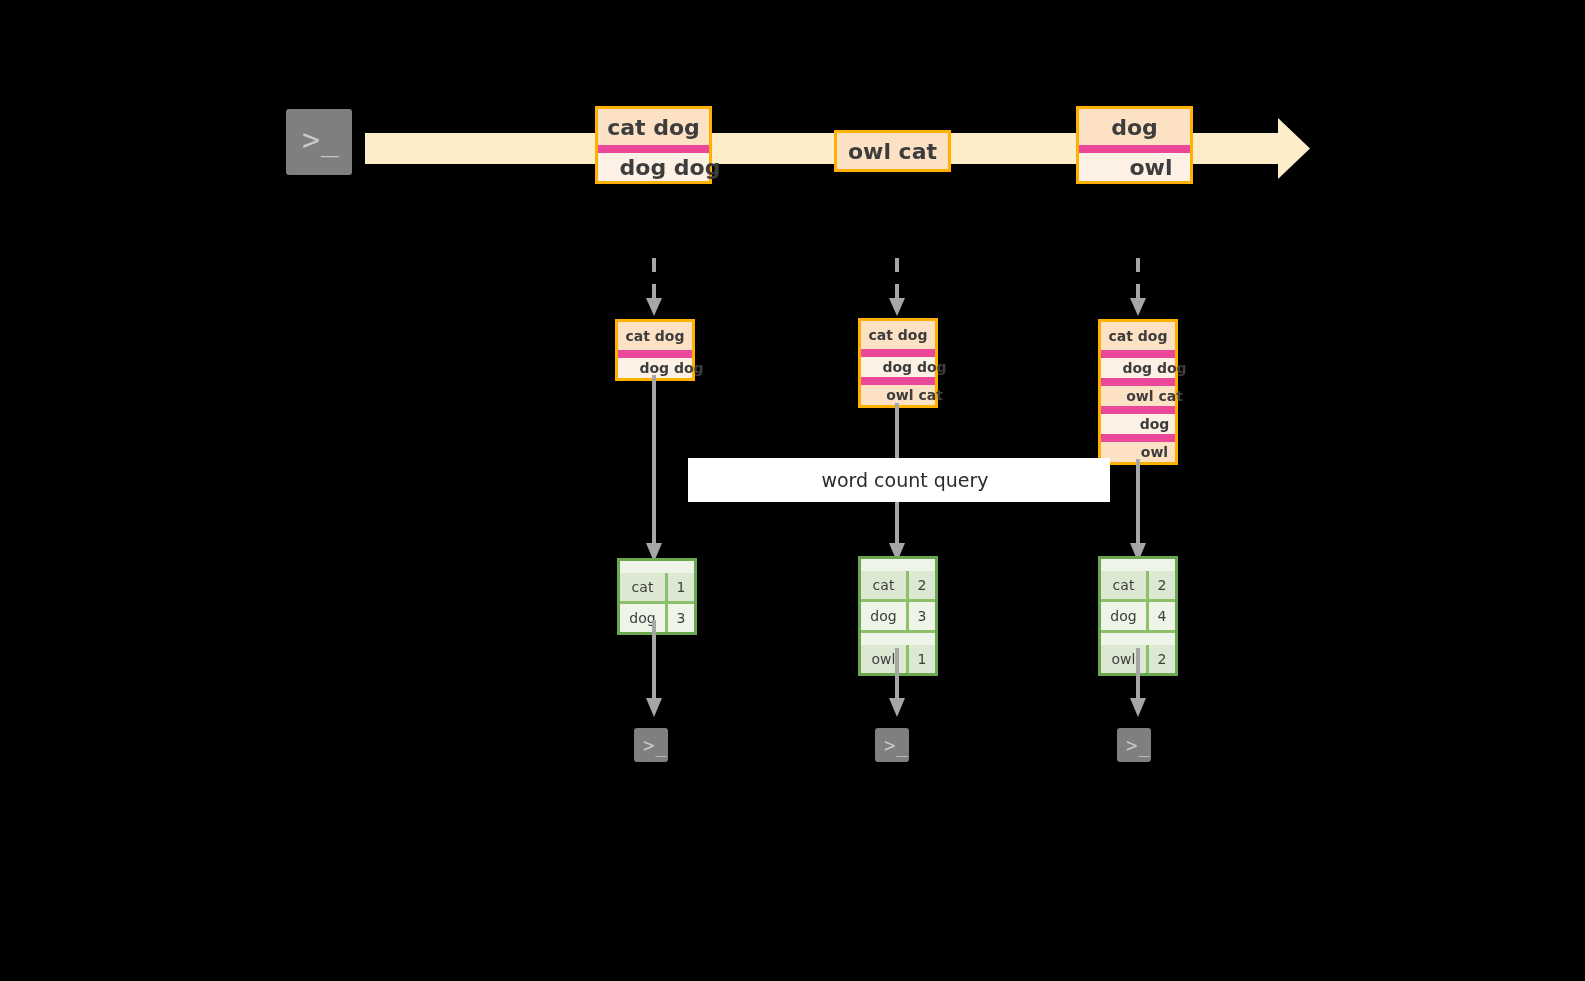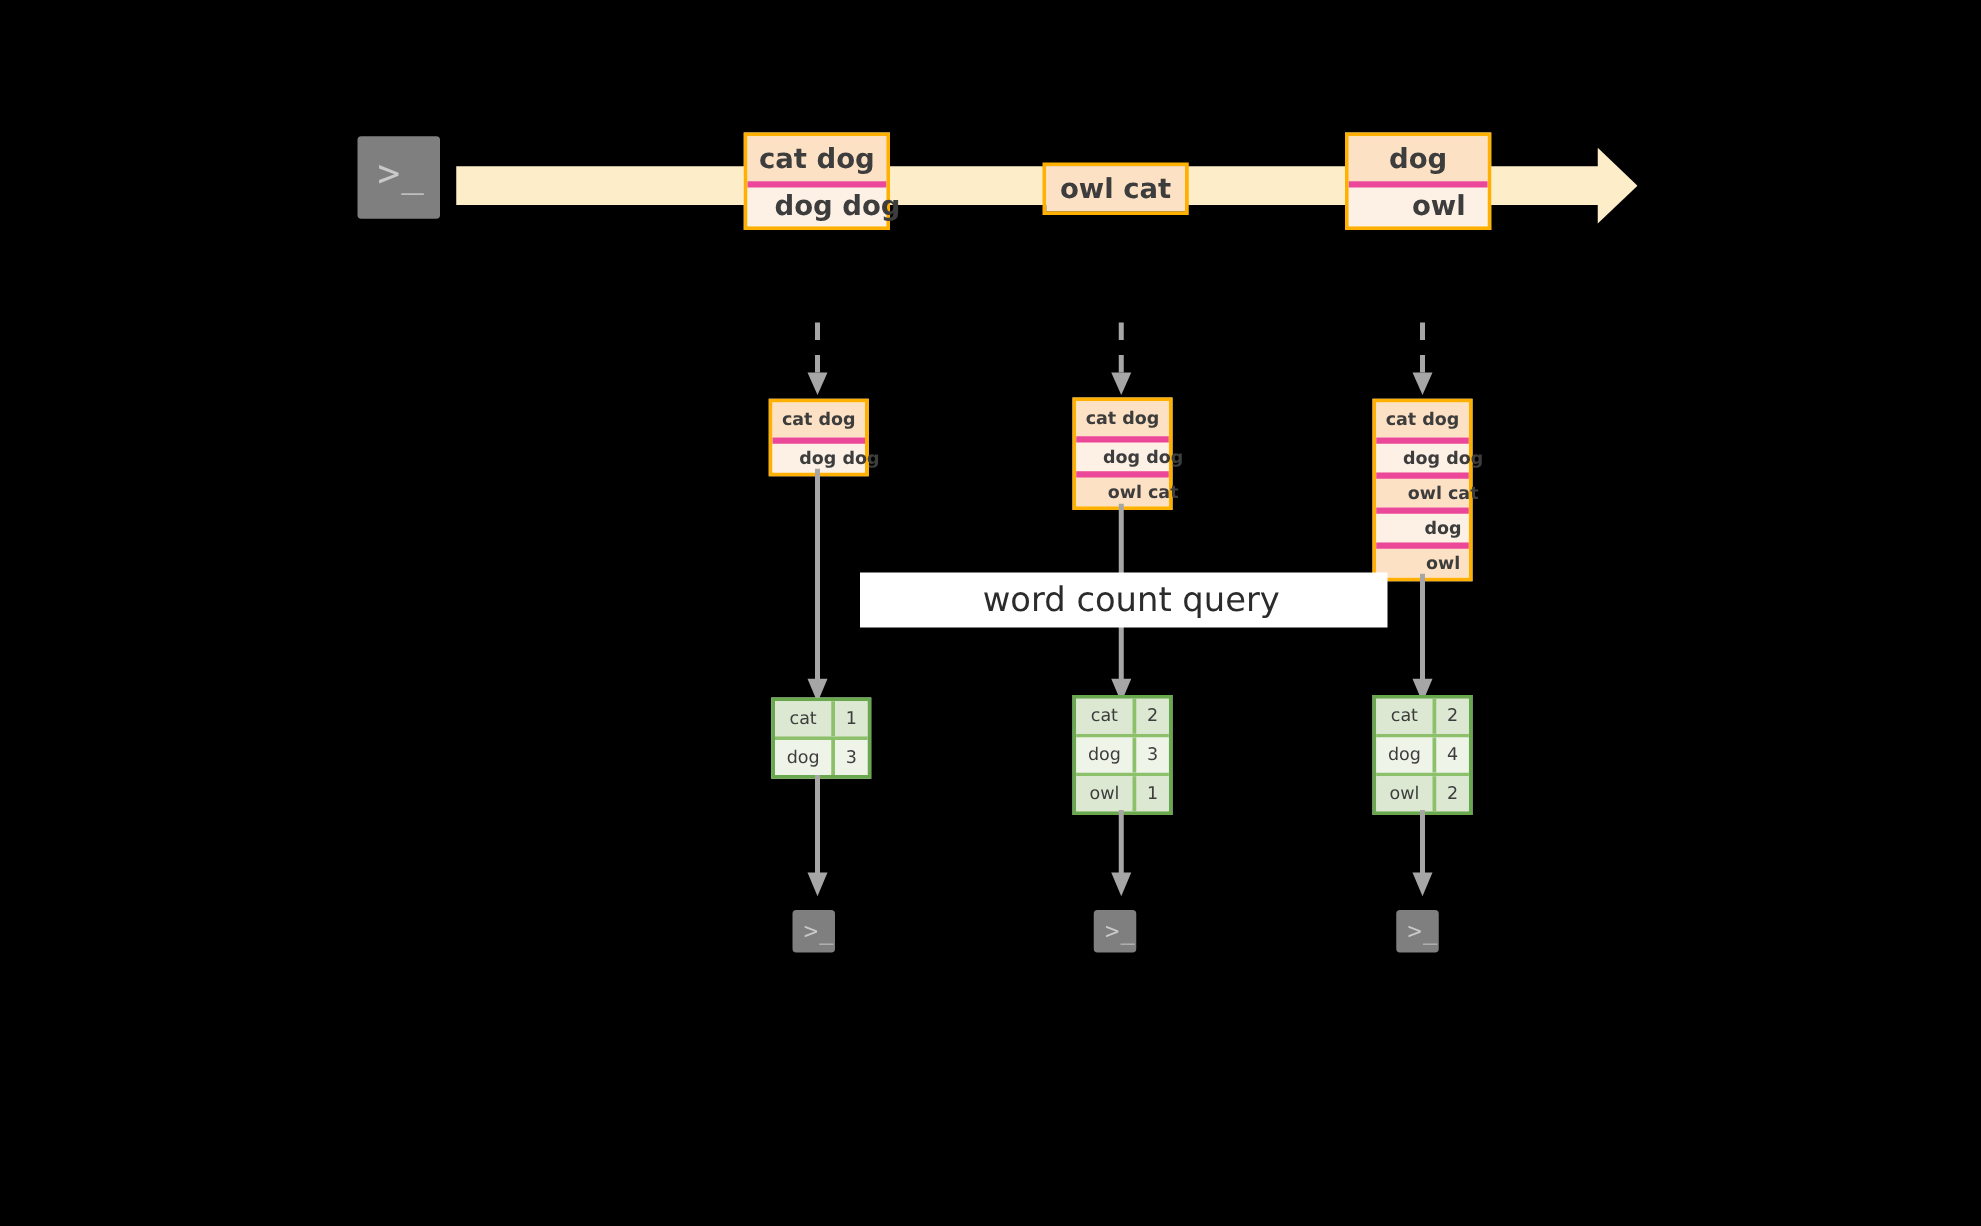--- a/index.html
+++ b/index.html
@@ -63,21 +63,21 @@
     font-weight:bold;
   }
   .rec .cell{
     box-sizing:border-box;
     display:flex;align-items:center;justify-content:center;
     color:#3d3d3d;
     white-space:nowrap;
   }
   .rec .cell.dark{background:#fde1c4;}
   .rec .cell.light{background:#fdf1e6;}
-  .rec .cell + .cell{border-top:5px solid #ec4899;padding-left:33px;}
+  .rec .cell + .cell{border-top:8px solid #ec4899;padding-left:33px;}
 
   
   .rec-big .cell{height:36px;font-size:22px;}
   #rec-stream-1{left:595px;top:106px;width:117px;}
   #rec-stream-2{left:834px;top:130px;width:117px;}
   #rec-stream-3{left:1076px;top:106px;width:117px;}
 
   
   .rec-small{width:80px;}
   .rec-small .cell{height:28px;font-size:14px;}
@@ -93,38 +93,38 @@
   }
   .res .row{display:flex;}
   .res .row + .row{border-top:3px solid #8cc06a;}
   .res .k,.res .v{
     box-sizing:border-box;
     height:28px;display:flex;align-items:center;justify-content:center;
     font-size:14px;color:#3d3d3d;
   }
   .res .k{width:45px;}
   .res .v{width:29px;border-left:3px solid #8cc06a;}
-  .res .row.dark .k,.res .row.dark .v{background:#dde8d2;}
+  .res .row.dark .k,.res .row.dark .v{background:#dde8d2;margin-top:12px;}
   .res .row.light .k,.res .row.light .v{background:#eef4e8;}
   #res-1{left:617px;top:558px;}
   #res-2{left:858px;top:556px;}
   #res-3{left:1098px;top:556px;}
 
   
   .conn{position:absolute;}
   .conn svg{display:block;overflow:visible;}
 
   
   #query-label{
     position:absolute;left:688px;top:458px;width:422px;height:44px;
     background:#ffffff;
     display:flex;align-items:center;justify-content:center;
   }
   #query-label span{
-    font-size:27px;color:#2b2b2b;white-space:nowrap;margin-left:12px;
+    font-size:19px;color:#2b2b2b;white-space:nowrap;margin-left:12px;
   }
 </style>
 </head>
 <body>
 
 <div class="stage">
 
   <div class="stream-band"></div>
   <div class="stream-head">
     <svg width="32" height="61" viewBox="0 0 32 61">

